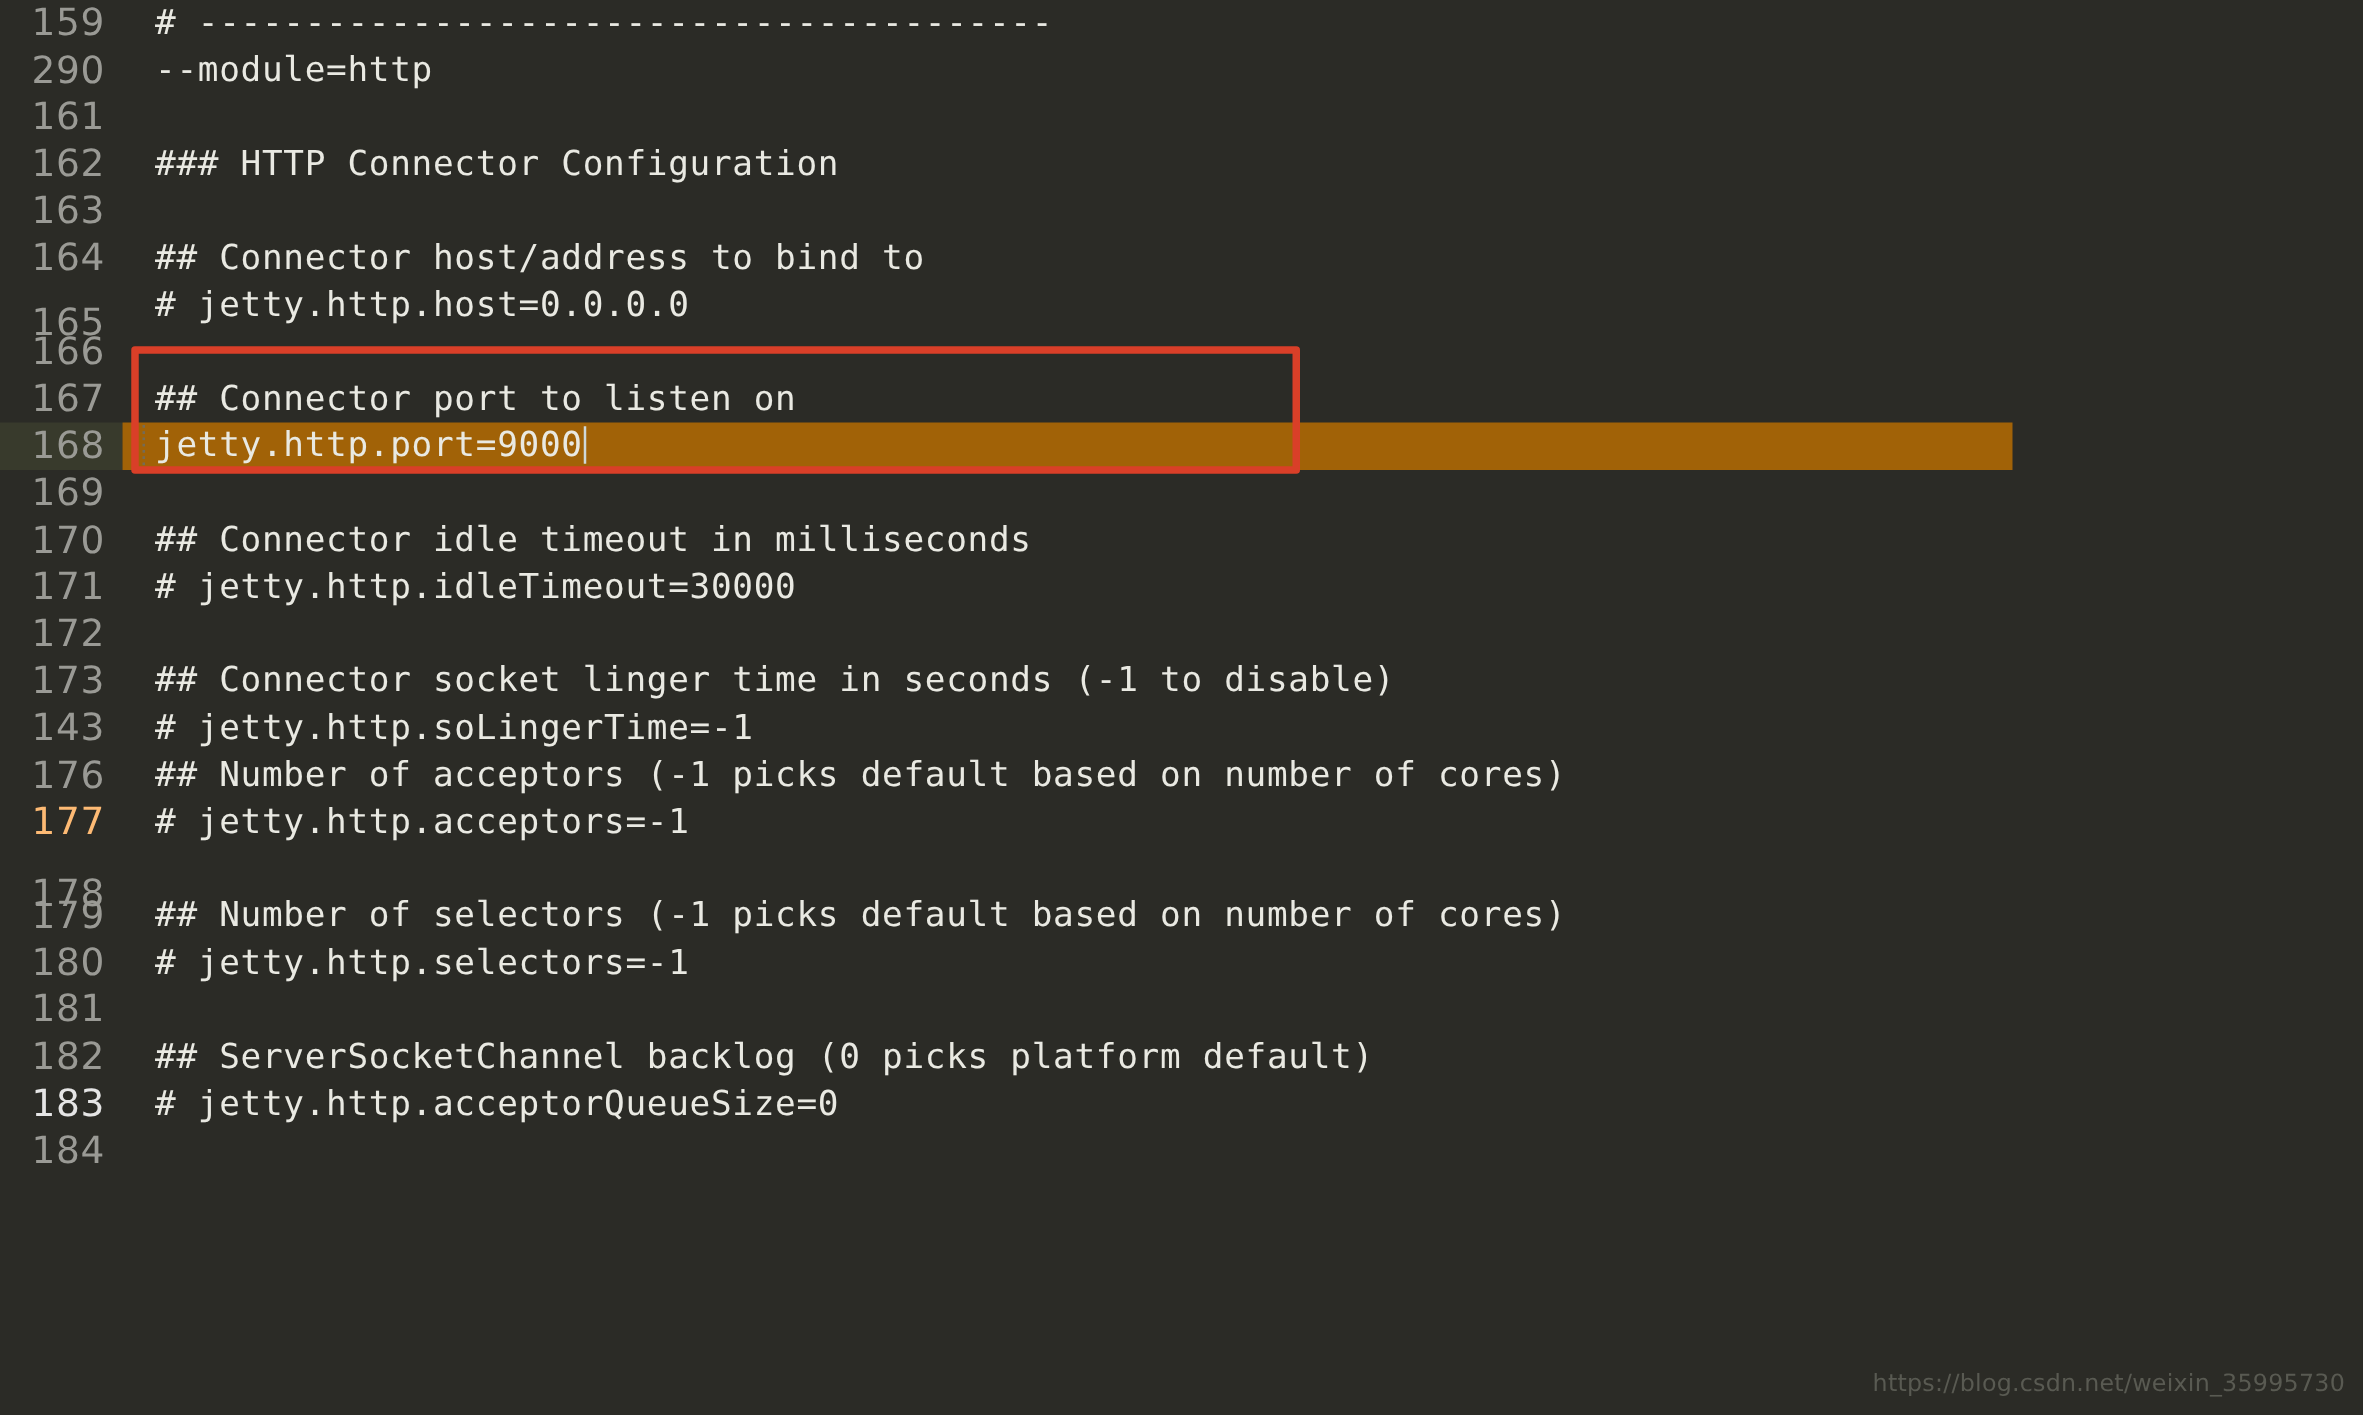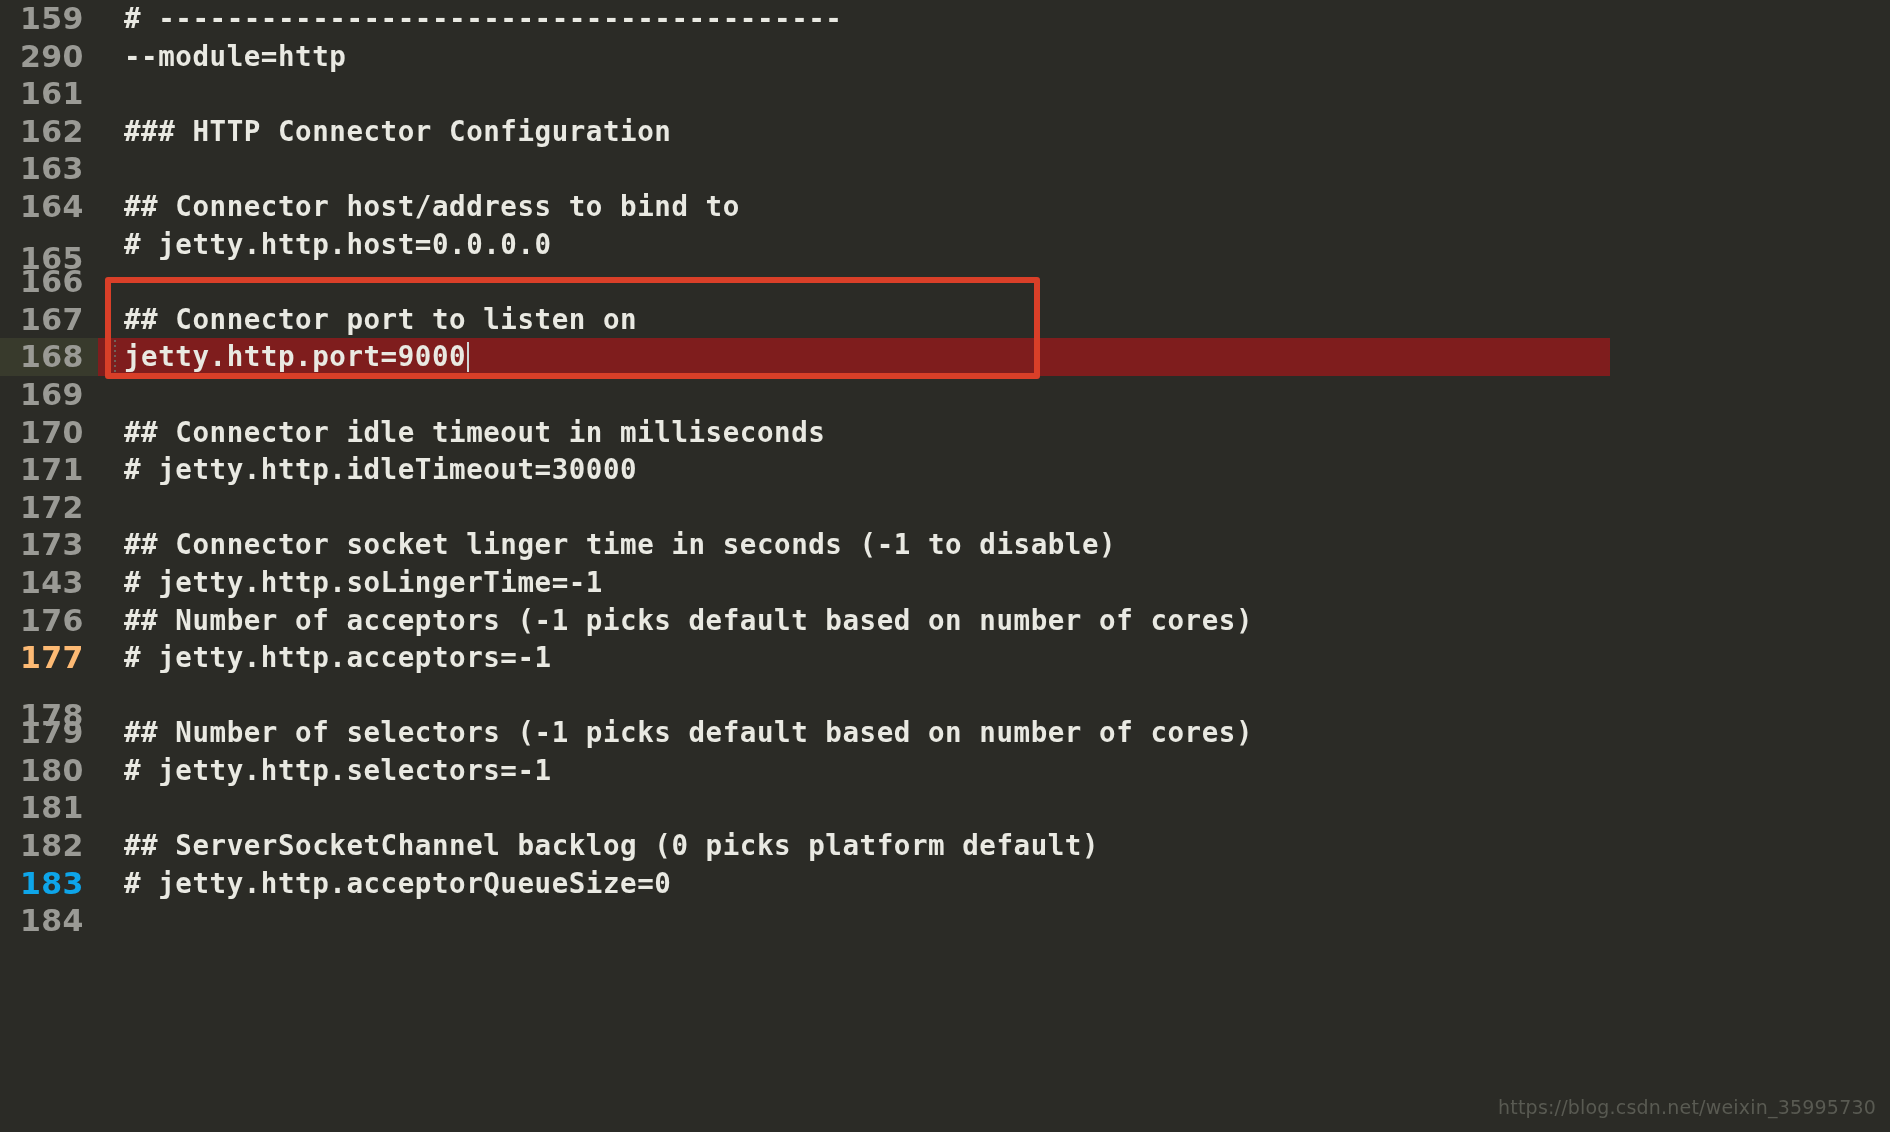--- a/index.html
+++ b/index.html
@@ -17,21 +17,20 @@
     height: 1132px;
     background: #2b2b26;
     font-family: "DejaVu Sans Mono", "Liberation Mono", monospace;
   }
 
   
   .lines {
     position: absolute;
     top: 0; left: 0;
     width: 1610px;
-    font-weight: bold;
   }
 
   .line {
     position: relative;
     height: 37.6px;
     display: flex;
     align-items: center;
     white-space: pre;
   }
 
@@ -121,35 +120,35 @@
   <div class="lines">
       <div class="line"><div class="gutter" style="color: rgb(154, 154, 149);">159</div><div class="code" style="color: rgb(233, 233, 226);"><span># ----------------------------------------</span></div></div>
       <div class="line"><div class="gutter" style="color: rgb(154, 154, 149);">290</div><div class="code" style="color: rgb(233, 233, 226);"><span>--module=http</span></div></div>
       <div class="line"><div class="gutter" style="color: rgb(154, 154, 149);">161</div><div class="code" style="color: rgb(233, 233, 226);"><span></span></div></div>
       <div class="line"><div class="gutter" style="color: rgb(154, 154, 149);">162</div><div class="code" style="color: rgb(233, 233, 226);"><span>### HTTP Connector Configuration</span></div></div>
       <div class="line"><div class="gutter" style="color: rgb(154, 154, 149);">163</div><div class="code" style="color: rgb(233, 233, 226);"><span></span></div></div>
       <div class="line"><div class="gutter" style="color: rgb(154, 154, 149);">164</div><div class="code" style="color: rgb(233, 233, 226);"><span>## Connector host/address to bind to</span></div></div>
       <div class="line"><div class="gutter" style="color: rgb(154, 154, 149); margin-top: 28px;">165</div><div class="code" style="color: rgb(233, 233, 226);"><span># jetty.http.host=0.0.0.0</span></div></div>
       <div class="line"><div class="gutter" style="color: rgb(154, 154, 149);">166</div><div class="code" style="color: rgb(233, 233, 226);"><span></span></div></div>
       <div class="line"><div class="gutter" style="color: rgb(154, 154, 149);">167</div><div class="code" style="color: rgb(233, 233, 226);"><span>## Connector port to listen on</span></div></div>
-      <div class="line current"><div class="gutter" style="background: rgb(56, 58, 44); color: rgb(154, 154, 149);">168</div><div class="code" style="background: #7f1d1d; color: rgb(233, 233, 226);"><span class="indent-guide"></span><span>jetty.http.port=9000</span><span class="caret"></span></div></div>
+      <div class="line current"><div class="gutter" style="background: rgb(56, 58, 44); color: rgb(154, 154, 149);">168</div><div class="code" style="background: #a16207; color: rgb(233, 233, 226);"><span class="indent-guide"></span><span>jetty.http.port=9000</span><span class="caret"></span></div></div>
       <div class="line"><div class="gutter" style="color: rgb(154, 154, 149);">169</div><div class="code" style="color: rgb(233, 233, 226);"><span></span></div></div>
       <div class="line"><div class="gutter" style="color: rgb(154, 154, 149);">170</div><div class="code" style="color: rgb(233, 233, 226);"><span>## Connector idle timeout in milliseconds</span></div></div>
       <div class="line"><div class="gutter" style="color: rgb(154, 154, 149);">171</div><div class="code" style="color: rgb(233, 233, 226);"><span># jetty.http.idleTimeout=30000</span></div></div>
       <div class="line"><div class="gutter" style="color: rgb(154, 154, 149);">172</div><div class="code" style="color: rgb(233, 233, 226);"><span></span></div></div>
       <div class="line"><div class="gutter" style="color: rgb(154, 154, 149);">173</div><div class="code" style="color: rgb(233, 233, 226);"><span>## Connector socket linger time in seconds (-1 to disable)</span></div></div>
       <div class="line"><div class="gutter" style="color: rgb(154, 154, 149);">143</div><div class="code" style="color: rgb(233, 233, 226);"><span># jetty.http.soLingerTime=-1</span></div></div>
       <div class="line"><div class="gutter" style="color: rgb(154, 154, 149);">176</div><div class="code" style="color: rgb(233, 233, 226);"><span>## Number of acceptors (-1 picks default based on number of cores)</span></div></div>
       <div class="line"><div class="gutter" style="color: #fdba74;">177</div><div class="code" style="color: rgb(233, 233, 226);"><span># jetty.http.acceptors=-1</span></div></div>
       <div class="line"><div class="gutter" style="color: rgb(154, 154, 149); margin-top: 40px;">178</div><div class="code" style="color: rgb(233, 233, 226);"><span></span></div></div>
       <div class="line"><div class="gutter" style="color: rgb(154, 154, 149);">179</div><div class="code" style="color: rgb(233, 233, 226);"><span>## Number of selectors (-1 picks default based on number of cores)</span></div></div>
       <div class="line"><div class="gutter" style="color: rgb(154, 154, 149);">180</div><div class="code" style="color: rgb(233, 233, 226);"><span># jetty.http.selectors=-1</span></div></div>
       <div class="line"><div class="gutter" style="color: rgb(154, 154, 149);">181</div><div class="code" style="color: rgb(233, 233, 226);"><span></span></div></div>
       <div class="line"><div class="gutter" style="color: rgb(154, 154, 149);">182</div><div class="code" style="color: rgb(233, 233, 226);"><span>## ServerSocketChannel backlog (0 picks platform default)</span></div></div>
-      <div class="line"><div class="gutter" style="color: #0ea5e9;">183</div><div class="code" style="color: rgb(233, 233, 226);"><span># jetty.http.acceptorQueueSize=0</span></div></div>
+      <div class="line"><div class="gutter" style="color: #e5e5e5;">183</div><div class="code" style="color: rgb(233, 233, 226);"><span># jetty.http.acceptorQueueSize=0</span></div></div>
       <div class="line"><div class="gutter" style="color: rgb(154, 154, 149);">184</div><div class="code" style="color: rgb(233, 233, 226);"><span></span></div></div>
     </div>
 
   <div class="annotation-box" style="border-color: rgb(217, 63, 40);"></div>
 
   <div class="watermark">https://blog.csdn.net/weixin_35995730</div>
 
 </div>
 
 </body></html>

